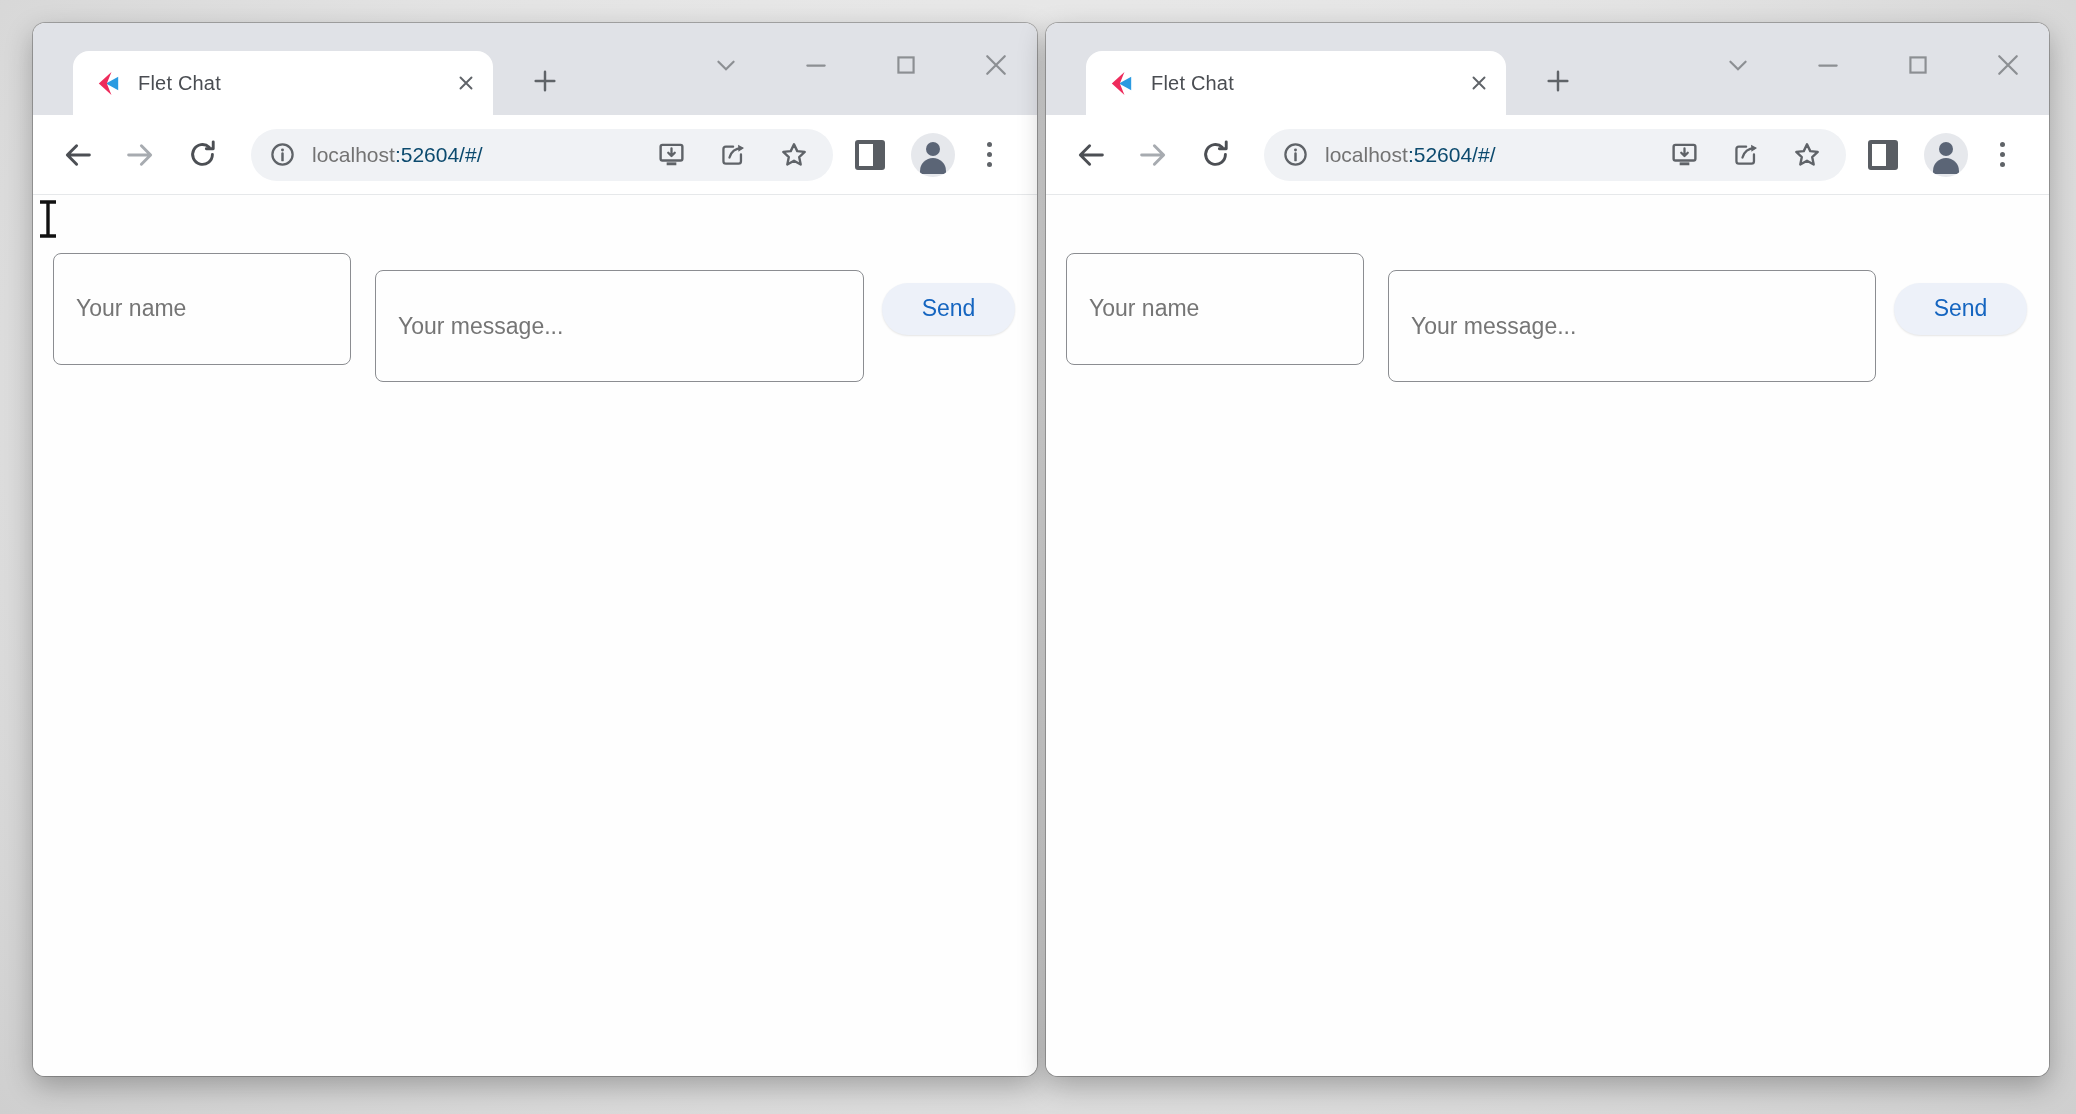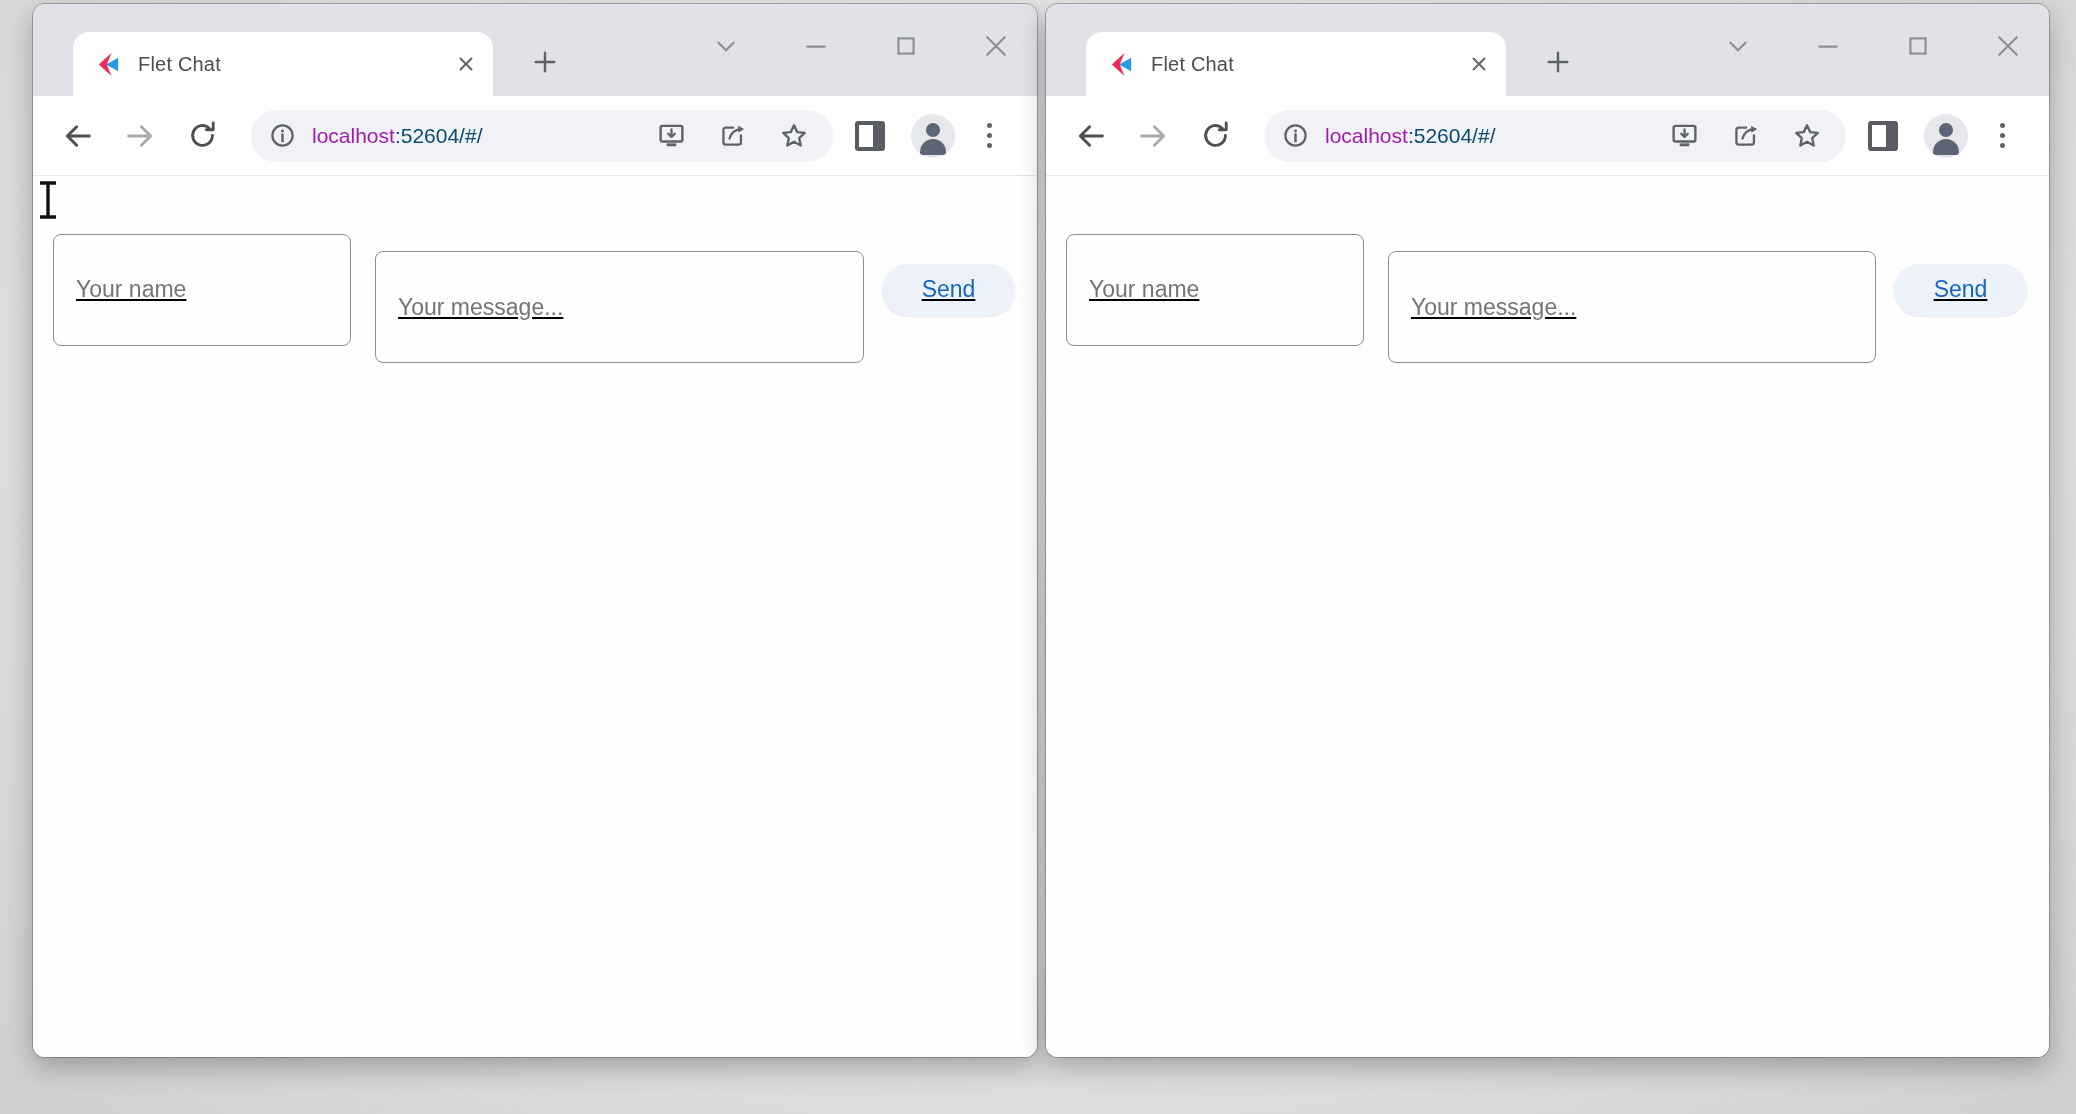--- a/index.html
+++ b/index.html
@@ -6,21 +6,21 @@
   html,body { width:2076px; height:1114px; overflow:hidden; }
   body { font-family:"Liberation Sans", sans-serif; }
 
   .desktop {
     position:relative; width:2076px; height:1114px;
     background: radial-gradient(ellipse at 50% 35%, #f0f0f0 0%, #e3e3e3 55%, #cfcfcf 100%);
   }
 
   
   .bwin {
-    position:absolute; top:4px; width:1004px; height:1053px;
+    position:absolute; top:23px; width:1004px; height:1053px;
     border-radius:12px; background:#fff;
     box-shadow:0 10px 28px rgba(0,0,0,.28), 0 0 0 1px rgba(120,120,120,.55);
   }
   .win-left  { left:33px; }
   .win-right { left:1046px; width:1003px; }
 
   
   .tabstrip {
     position:relative; height:92px; background:#e0e2e7;
     border-radius:12px 12px 0 0;
@@ -44,21 +44,21 @@
   .toolbar {
     height:80px; background:#fff; display:flex; align-items:center;
     padding:0 24px 0 26px; border-bottom:1px solid #e6e8ea;
   }
   .nav-ico { width:38px; height:38px; margin-right:24px; }
   .omnibox {
     margin-left:6px; width:582px; height:52px; border-radius:26px;
     background:#f0f2f5; display:flex; align-items:center; padding:0 24px 0 18px;
   }
   .url { margin-left:16px; font-size:21px; white-space:nowrap; }
-  .url .host { color:#a21caf; }
+  .url .host { color:#737373; }
   .url .rest { color:#0c4a6e; }
   .omni-actions { margin-left:auto; display:flex; align-items:center; gap:32px; }
   .chrome-actions { display:flex; align-items:center; gap:26px; margin-left:22px; }
 
   .avatar {
     width:44px; height:44px; border-radius:50%; background:#e6e8ec;
     position:relative; overflow:hidden;
   }
   .avatar .head { position:absolute; left:50%; top:9px; transform:translateX(-50%);
     width:14px; height:14px; border-radius:50%; background:#5b6576; }
@@ -67,21 +67,21 @@
 
   .sidepanel-ico { width:30px; height:30px; background:#fff;
     border:4px solid #595d63; border-right-width:12px; border-radius:3px; }
 
   .kebab { display:flex; flex-direction:column; gap:5px; padding:6px; }
   .kebab i { width:5px; height:5px; border-radius:50%; background:#5f6368; }
 
   
   .content {
     position:relative; height:881px; background:#fefefe;
-    border-radius:0 0 12px 12px; overflow:hidden;text-decoration:underline;
+    border-radius:0 0 12px 12px; overflow:hidden;
   }
   .chat-form {
     display:flex; align-items:center; padding:40px 22px 0 20px;
   }
   .tf {
     height:112px; border:1.7px solid #8b8d91; border-radius:8px; background:transparent;
     font-family:"Liberation Sans", sans-serif; font-size:23px; color:#1f1f1f;
     padding:0 20px 0 22px; outline:none;
   }
   .tf::placeholder { color:#757575; opacity:1; }

